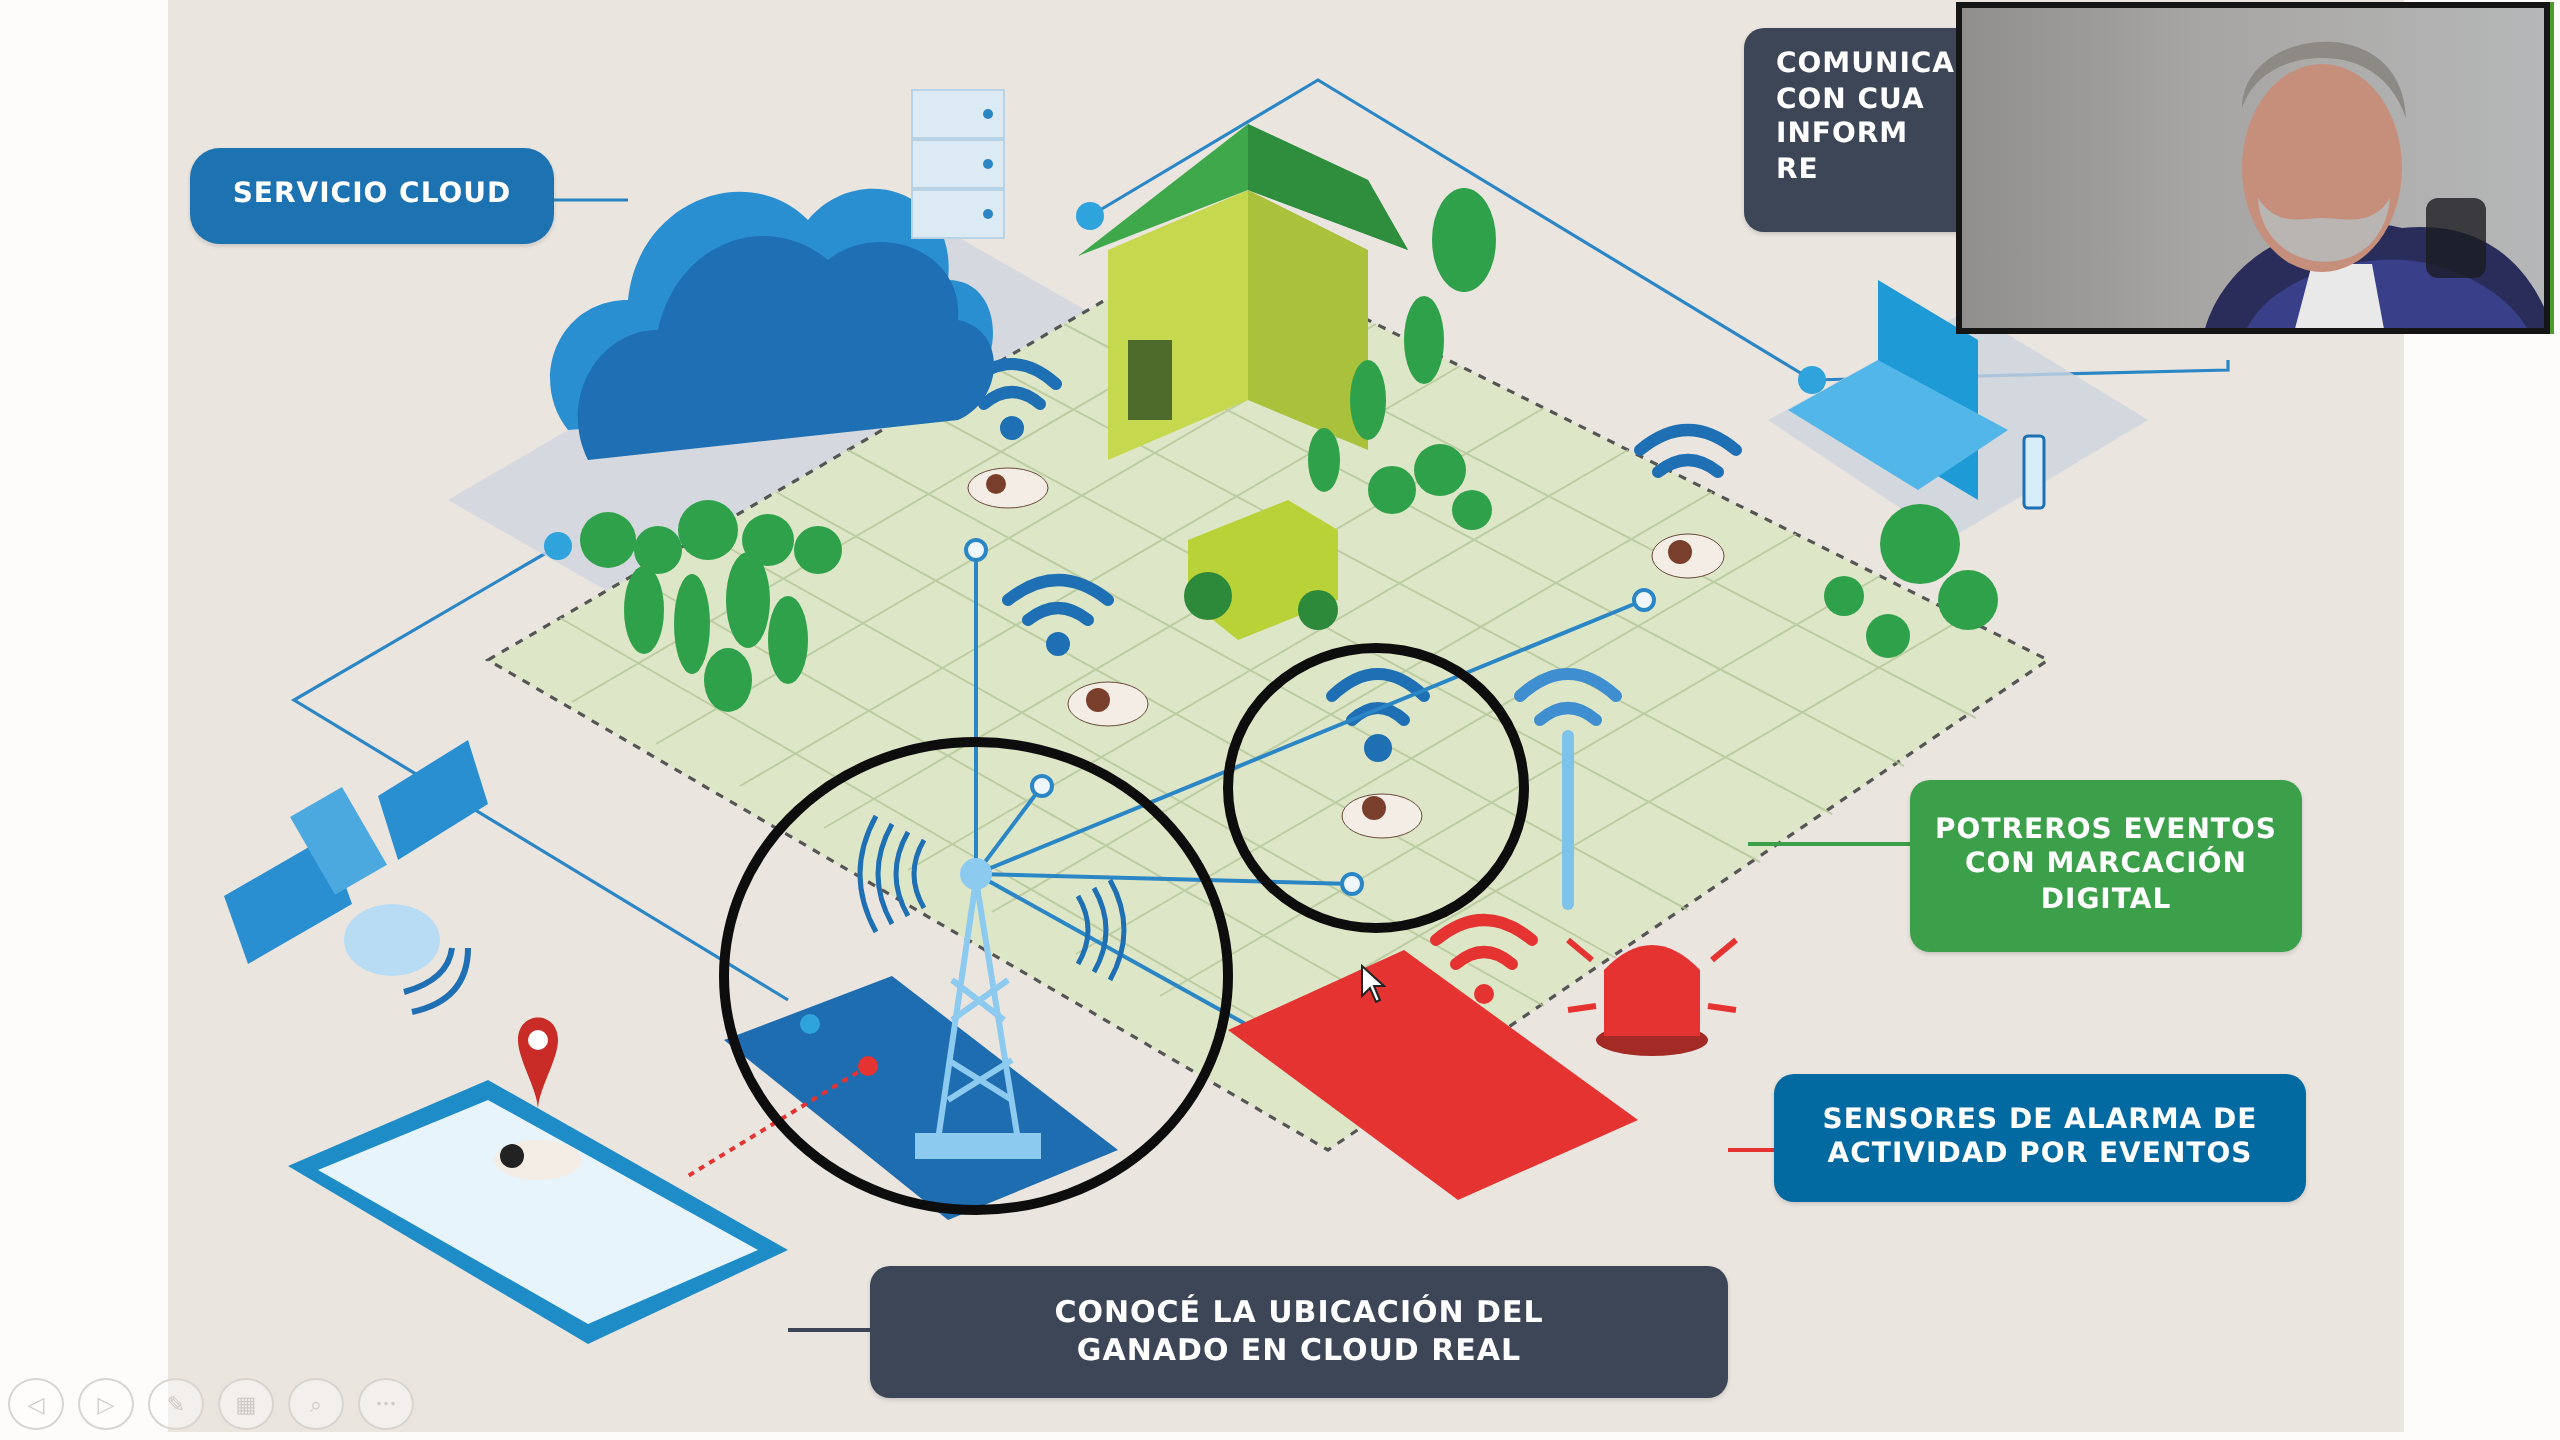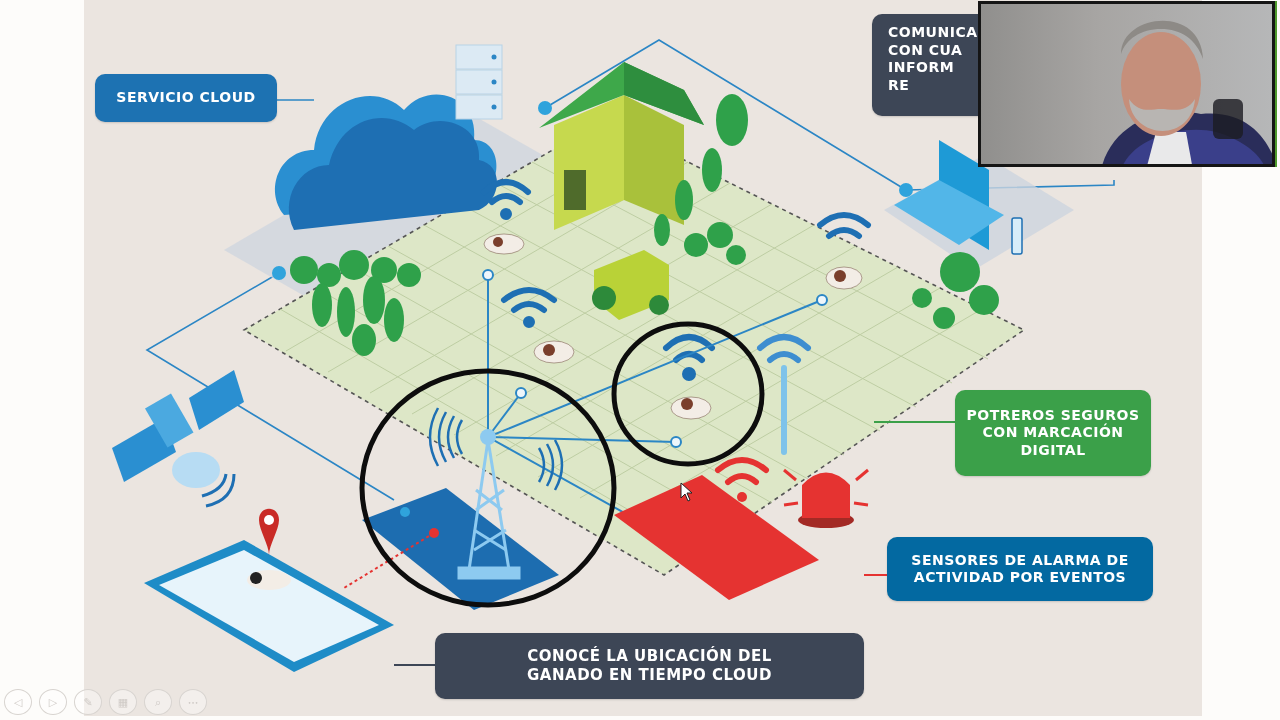--- a/index.html
+++ b/index.html
@@ -1,21 +1,21 @@
 <!DOCTYPE html>
 <html><head>
 <meta charset="utf-8">
 <style>
   * { box-sizing: border-box; margin: 0; padding: 0; }
   html, body { width: 1280px; height: 720px; overflow: hidden; background: #fdfcfa; font-family: "DejaVu Sans", sans-serif; }
   .stage { position: relative; width: 1280px; height: 720px; background: #fdfcfa; }
   .slide { position: absolute; left: 84px; top: 0; width: 1118px; height: 716px; background: #ebe5e0; overflow: hidden; }
   .slide svg.scene { position: absolute; left: 0; top: 0; }
   .label { position: absolute; color: #fff; font-weight: bold; text-align: center; display: flex; align-items: center; justify-content: center; border-radius: 10px; letter-spacing: 0.5px; line-height: 1.25; font-size: 14px; white-space: pre-line; box-shadow: 0 1px 2px rgba(0,0,0,0.15); }
-  .lbl-cloud { left: 11px; top: 74px; width: 182px; height: 48px; background: #1d72b2; font-size: 14px; }
+  .lbl-cloud { left: 11px; top: 74px; width: 182px; height: 48px; background: #1d72b2; font-size: 14px; border-radius: 15px; }
   .lbl-comm { left: 788px; top: 14px; width: 230px; height: 102px; background: #3d4656; align-items: flex-start; padding-top: 10px; justify-content: flex-start; padding-left: 16px; text-align: left; font-size: 14px; }
   .lbl-potreros { left: 871px; top: 390px; width: 196px; height: 86px; background: #3ba049; font-size: 14px; }
   .lbl-sensores { left: 803px; top: 537px; width: 266px; height: 64px; background: #0369a1; font-size: 14px; }
   .lbl-ubicacion { left: 351px; top: 633px; width: 429px; height: 66px; background: #3d4656; font-size: 15px; }
   .webcam { position: absolute; left: 978px; top: 1px; width: 297px; height: 166px; background: #16151a; border: 3px solid #151515; box-shadow: 2px 0 0 #4f9a2c; overflow: hidden; }
   .webcam .bg { position: absolute; inset: 0; background: linear-gradient(90deg, #908f8d 0%, #a7a5a3 40%, #b6b7b8 100%); }
   .webcam svg { position: absolute; left: 0; top: 0; }
   .controls { position: absolute; left: 4px; top: 689px; display: flex; gap: 7px; }
   .ctrl { width: 28px; height: 26px; border-radius: 50%; border: 1.5px solid #d8d4d0; display: flex; align-items: center; justify-content: center; color: #cfcac6; font-size: 11px; background: rgba(255,255,255,0.4); }
   .ctrl.small { font-size: 6px; }
@@ -231,27 +231,27 @@
 
       <ellipse cx="404" cy="488" rx="126" ry="117" fill="none" stroke="#0d0d0d" stroke-width="5"></ellipse>
       <ellipse cx="604" cy="394" rx="74" ry="70" fill="none" stroke="#0d0d0d" stroke-width="5"></ellipse>
     </svg>
 
     <div class="label lbl-cloud">SERVICIO CLOUD</div>
     <div class="label lbl-comm">COMUNICA
 CON CUA
 INFORM
 RE</div>
-    <div class="label lbl-potreros">POTREROS SEGUROS
+    <div class="label lbl-potreros">POTREROS EVENTOS
 CON MARCACIÓN
 DIGITAL</div>
     <div class="label lbl-sensores">SENSORES DE ALARMA DE
 ACTIVIDAD POR EVENTOS</div>
     <div class="label lbl-ubicacion">CONOCÉ LA UBICACIÓN DEL
-GANADO EN TIEMPO CLOUD</div>
+GANADO EN CLOUD REAL</div>
 
     <svg class="cursor" width="14" height="20" viewBox="0 0 14 20">
       <path d="M1,1 L1,16 L5,12 L8,19 L10,18 L7,11 L12,11 Z" fill="#fff" stroke="#222" stroke-width="1"></path>
     </svg>
   </div>
 
   <div class="webcam">
     <div class="bg"></div>
     <svg width="297" height="166" viewBox="0 0 297 166">
       <path d="M120,166 C130,120 180,100 220,110 C270,105 290,140 297,166 Z" fill="#2a2d5a"></path>

